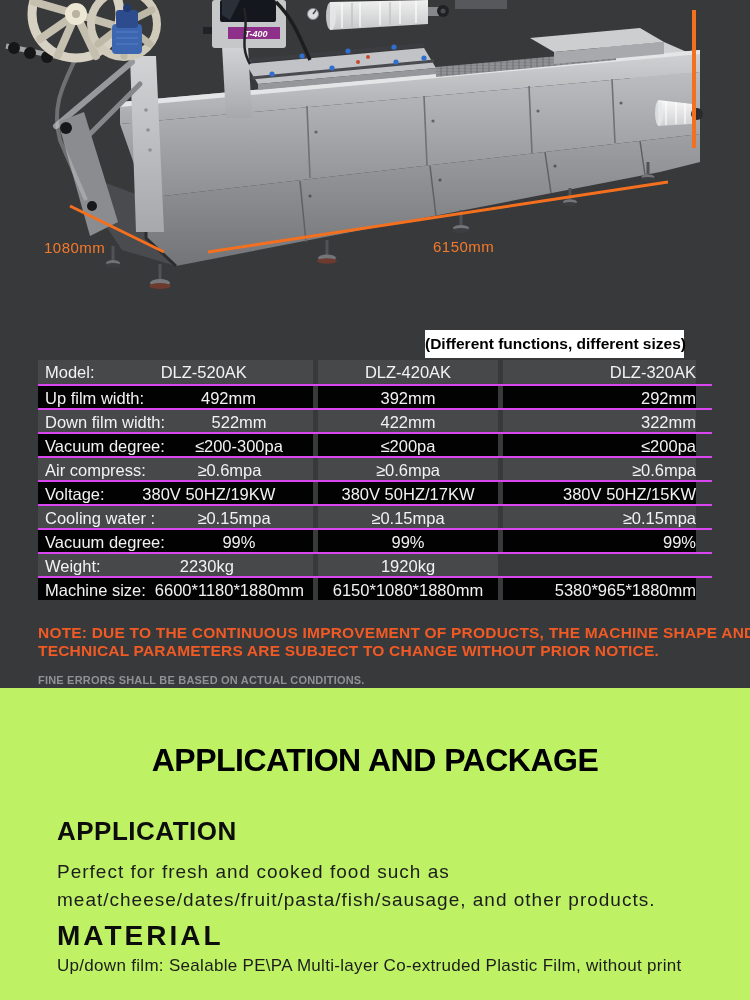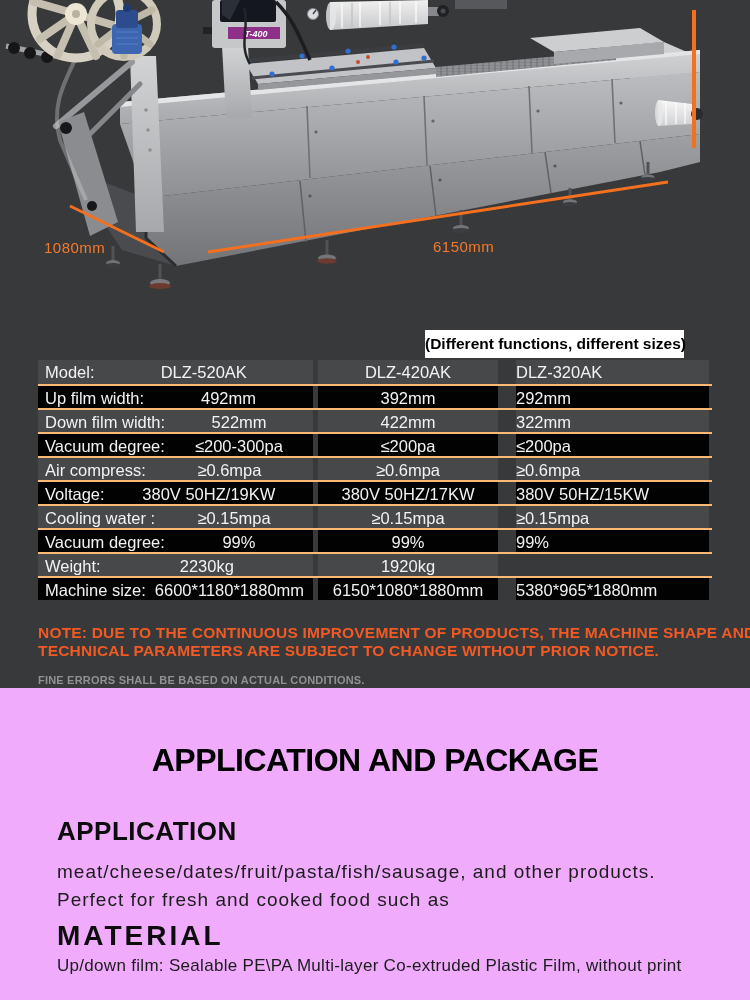--- a/index.html
+++ b/index.html
@@ -1,39 +1,39 @@
 <!DOCTYPE html>
 <html><head>
 <meta charset="utf-8">
 <style>
   * { margin:0; padding:0; box-sizing:border-box; }
   html,body { background:#ffffff; }
   body { font-family:"Liberation Sans", sans-serif; }
-  .page { position:relative; width:750px; height:1000px; background:#f0abfc; overflow:hidden; margin:0 auto; }
+  .page { position:relative; width:750px; height:1000px; background:#bef264; overflow:hidden; margin:0 auto; }
 
   
   .hero { position:absolute; left:0; top:0; width:750px; height:688px; background:#38393b; }
   .machine-svg { position:absolute; left:0; top:0; width:750px; height:320px; display:block; }
   .dim-label { position:absolute; color:#f5792b; font-size:15px; letter-spacing:0.5px; }
   .dim-label.w { left:44px; top:239px; }
   .dim-label.l { left:433px; top:238px; }
 
   
   .caption { position:absolute; left:425px; top:330px; width:259px; height:28px;
              background:#ffffff; color:#000; font-weight:bold; font-size:15.5px;
              line-height:28px; text-align:center; white-space:nowrap; }
 
   
   .spec-table { position:absolute; left:38px; top:360px; width:674px;border-radius:22px; }
   .t-row { display:flex; height:24px; }
-  .t-row + .t-row { border-top:2px solid #fdba74; }
+  .t-row + .t-row { border-top:2px solid #d946ef; }
   .t-row .cell { color:#f2f2f2; font-size:16.5px; line-height:24px; }
   .c1 { width:275px; display:flex; }
   .c2 { width:180px; margin-left:5px; text-align:center; }
-  .c3 { width:193px; margin-left:18px; text-align:left; }
+  .c3 { width:193px; margin-left:5px; text-align:right; }
   .c1 .lbl { padding-left:7px; white-space:nowrap; }
   .c1 .val { flex:1; text-align:center; white-space:nowrap; }
   .t-row.gray .cell { background:#47484a; }
   .t-row.black .cell { background:#020202; }
 
   
   .note { position:absolute; left:38px; top:624px; width:685px; }
   .note-line { color:#f15a24; font-weight:bold; font-size:15.5px; line-height:17.5px; letter-spacing:0.2px; white-space:nowrap; }
   .note-small { margin-top:15px; color:#909194; font-size:11px; letter-spacing:0.2px;font-weight:bold; }
 
@@ -313,20 +313,20 @@
       <div class="note-line">NOTE: DUE TO THE CONTINUOUS IMPROVEMENT OF PRODUCTS, THE MACHINE SHAPE AND</div>
       <div class="note-line">TECHNICAL PARAMETERS ARE SUBJECT TO CHANGE WITHOUT PRIOR NOTICE.</div>
       <div class="note-small">FINE ERRORS SHALL BE BASED ON ACTUAL CONDITIONS.</div>
     </div>
   </div>
 
   <div class="main-title">APPLICATION AND PACKAGE</div>
 
   <div class="sub-heading app-heading">APPLICATION</div>
   <div class="app-text">
+    <div>Perfect for fresh and cooked food such as</div>
     <div>meat/cheese/dates/fruit/pasta/fish/sausage, and other products.</div>
-    <div>Perfect for fresh and cooked food such as</div>
   </div>
 
   <div class="sub-heading mat-heading">MATERIAL</div>
   <div class="mat-text">Up/down film: Sealable PE\PA Multi-layer Co-extruded Plastic Film, without print</div>
 
 </div>
 
 </body></html>

